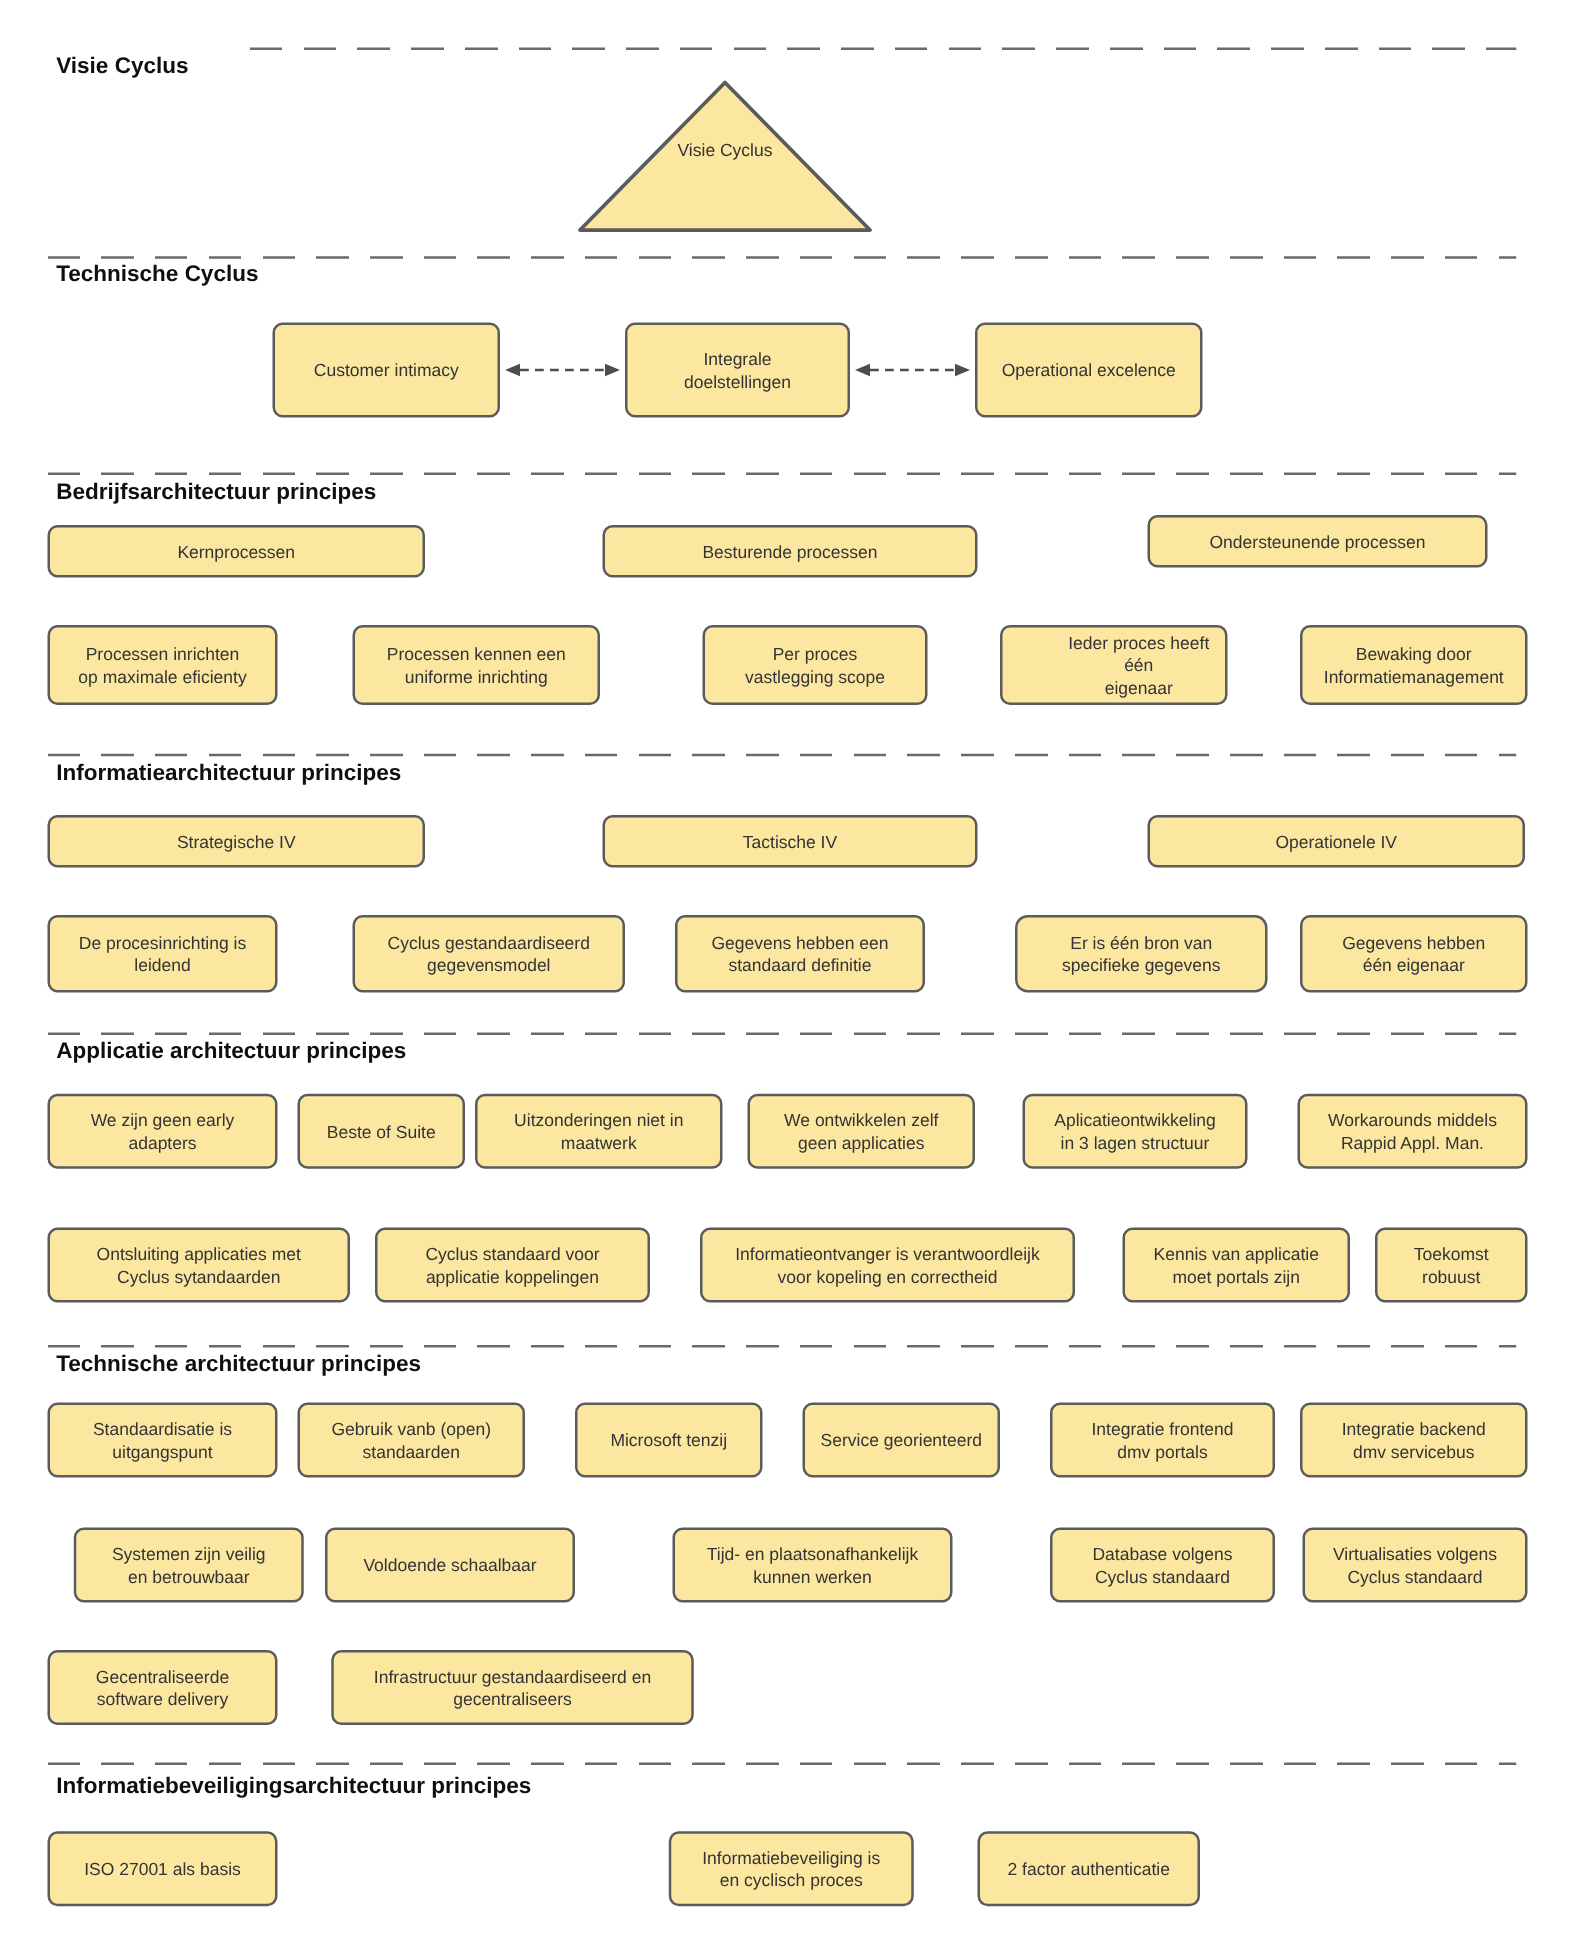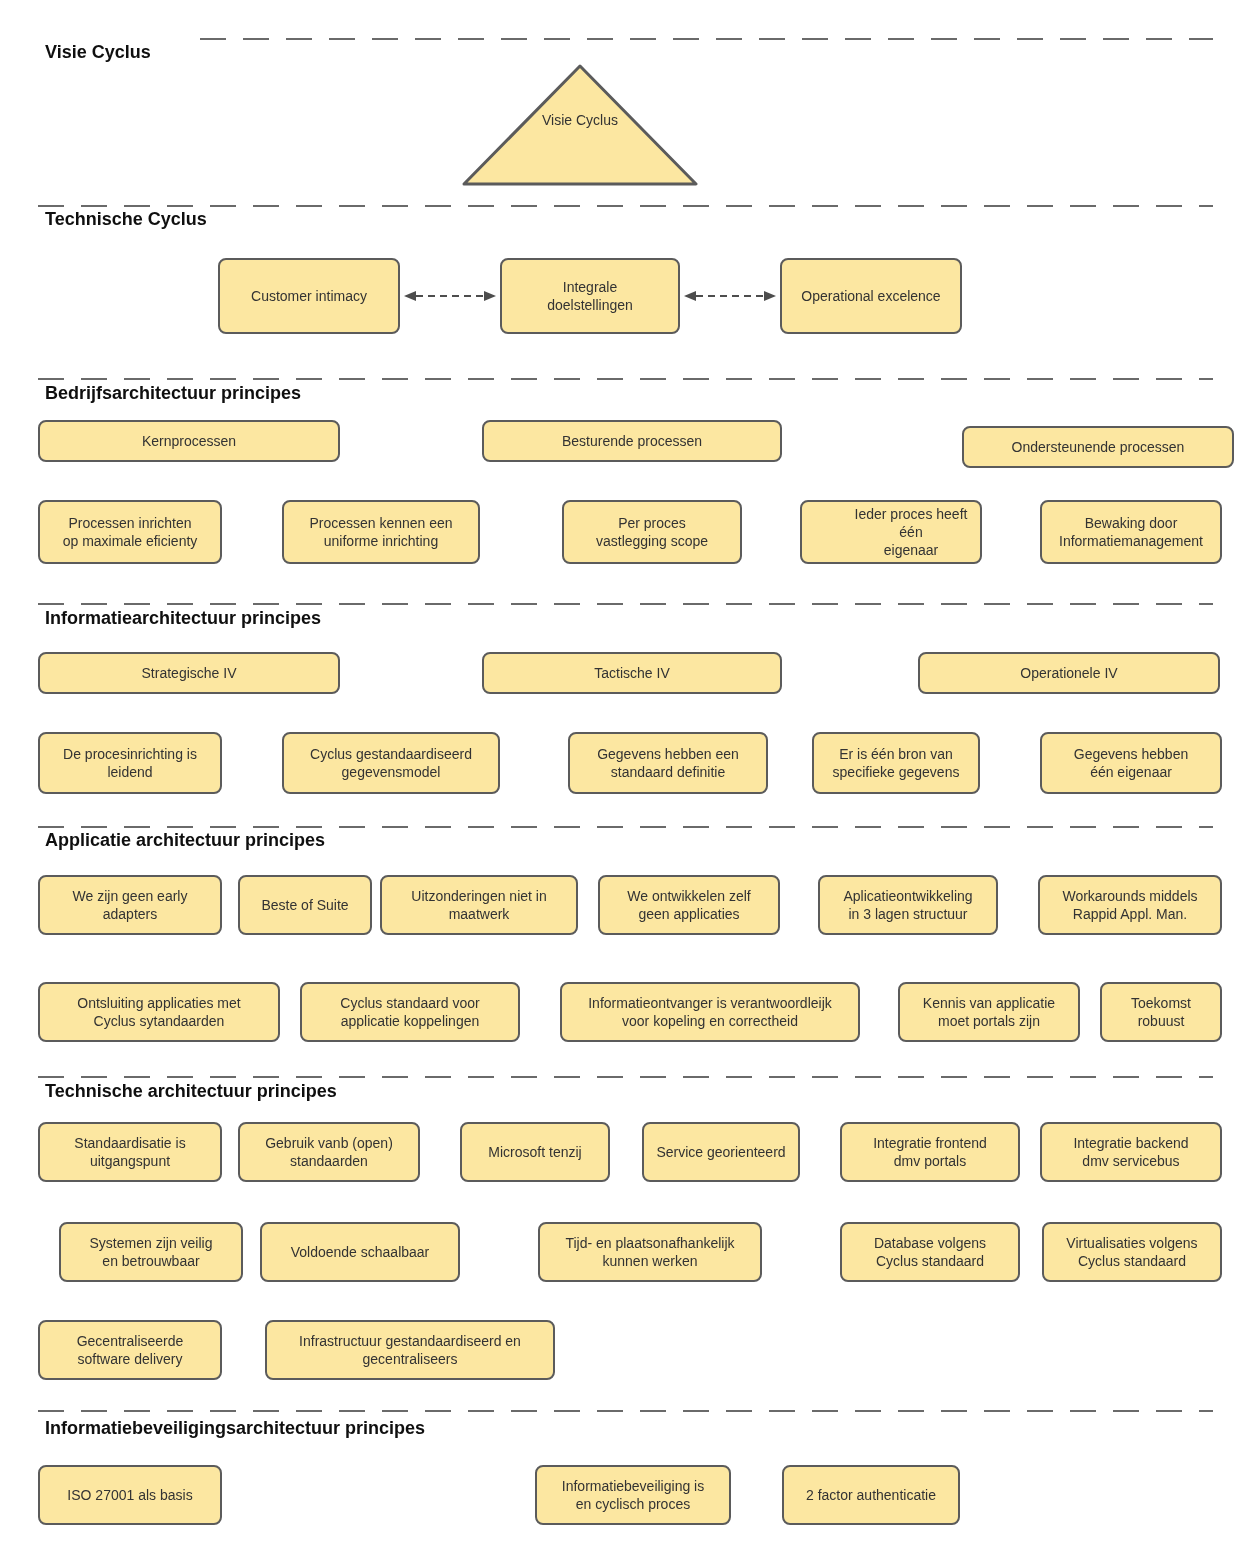--- a/index.html
+++ b/index.html
@@ -89,44 +89,44 @@
     <polygon points="94,8 82,3 82,13" fill="#4d4d4d"></polygon>
   </svg>
   <svg class="arrow" style="left:682px; top:288px;" width="96" height="16">
     <line x1="14" y1="8" x2="82" y2="8" stroke="#4d4d4d" stroke-width="2" stroke-dasharray="7 5"></line>
     <polygon points="2,8 14,3 14,13" fill="#4d4d4d"></polygon>
     <polygon points="94,8 82,3 82,13" fill="#4d4d4d"></polygon>
   </svg>
 
   <div class="box" style="left:38px;  top:420px; width:302px; height:42px;">Kernprocessen</div>
   <div class="box" style="left:482px; top:420px; width:300px; height:42px;">Besturende processen</div>
-  <div class="box" style="left:918px; top:426px; width:272px; height:42px;margin-left:44px;">Ondersteunende processen</div>
+  <div class="box" style="left:918px; top:412px; width:272px; height:42px;">Ondersteunende processen</div>
 
   <div class="box" style="left:38px;   top:500px; width:184px; height:64px;">Processen inrichten
 op maximale eficienty</div>
   <div class="box" style="left:282px;  top:500px; width:198px; height:64px;">Processen kennen een
 uniforme inrichting</div>
   <div class="box" style="left:562px;  top:500px; width:180px; height:64px;">Per proces
 vastlegging scope</div>
   <div class="box" style="left:800px;  top:500px; width:182px; height:64px;padding-left:48px;">Ieder proces heeft één
 eigenaar</div>
   <div class="box" style="left:1040px; top:500px; width:182px; height:64px;">Bewaking door
 Informatiemanagement</div>
 
   <div class="box" style="left:38px;  top:652px; width:302px; height:42px;">Strategische IV</div>
   <div class="box" style="left:482px; top:652px; width:300px; height:42px;">Tactische IV</div>
   <div class="box" style="left:918px; top:652px; width:302px; height:42px;">Operationele IV</div>
 
   <div class="box" style="left:38px;   top:732px; width:184px; height:62px;">De procesinrichting is
 leidend</div>
   <div class="box" style="left:282px;  top:732px; width:218px; height:62px;">Cyclus gestandaardiseerd
 gegevensmodel</div>
-  <div class="box" style="left:540px;  top:732px; width:200px; height:62px;margin-left:28px;">Gegevens hebben een
+  <div class="box" style="left:540px;  top:732px; width:200px; height:62px;">Gegevens hebben een
 standaard definitie</div>
-  <div class="box" style="left:812px;  top:732px; width:168px; height:62px;">Er is één bron van
+  <div class="box" style="left:812px;  top:732px; width:202px; height:62px;border-radius:10px;">Er is één bron van
 specifieke gegevens</div>
   <div class="box" style="left:1040px; top:732px; width:182px; height:62px;">Gegevens hebben
 één eigenaar</div>
 
   <div class="box" style="left:38px;   top:875px; width:184px; height:60px;">We zijn geen early
 adapters</div>
   <div class="box" style="left:238px;  top:875px; width:134px; height:60px;">Beste of Suite</div>
   <div class="box" style="left:380px;  top:875px; width:198px; height:60px;">Uitzonderingen niet in
 maatwerk</div>
   <div class="box" style="left:598px;  top:875px; width:182px; height:60px;">We ontwikkelen zelf

